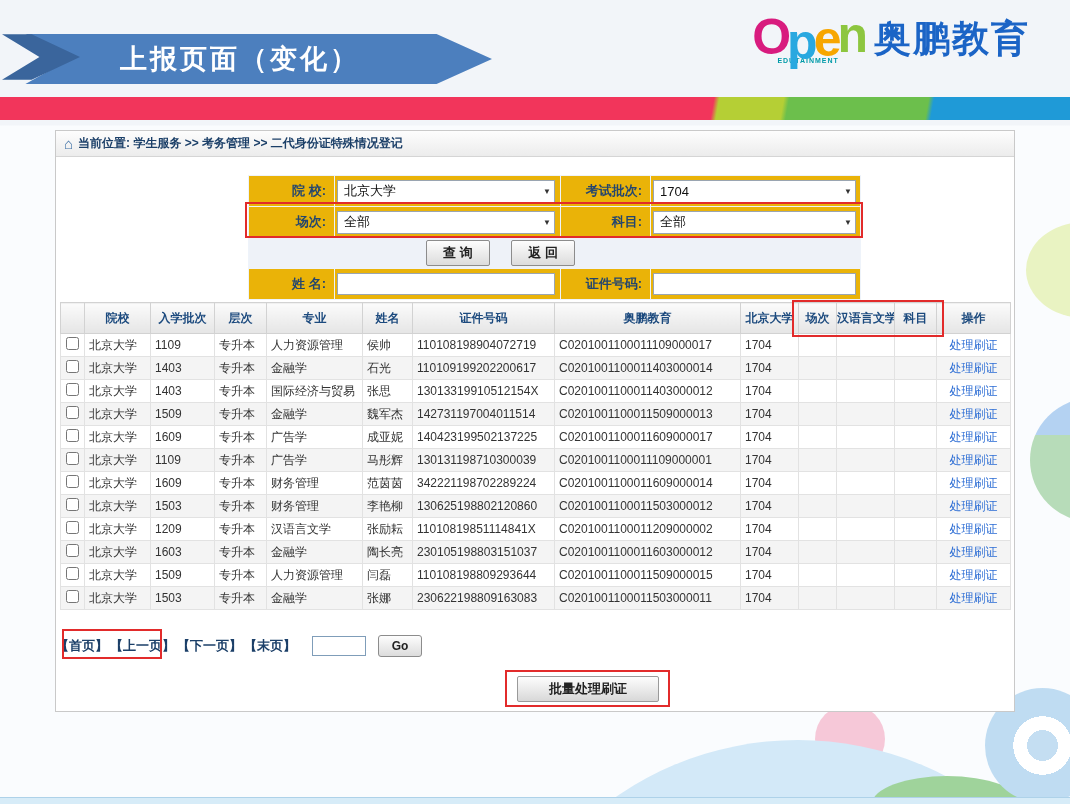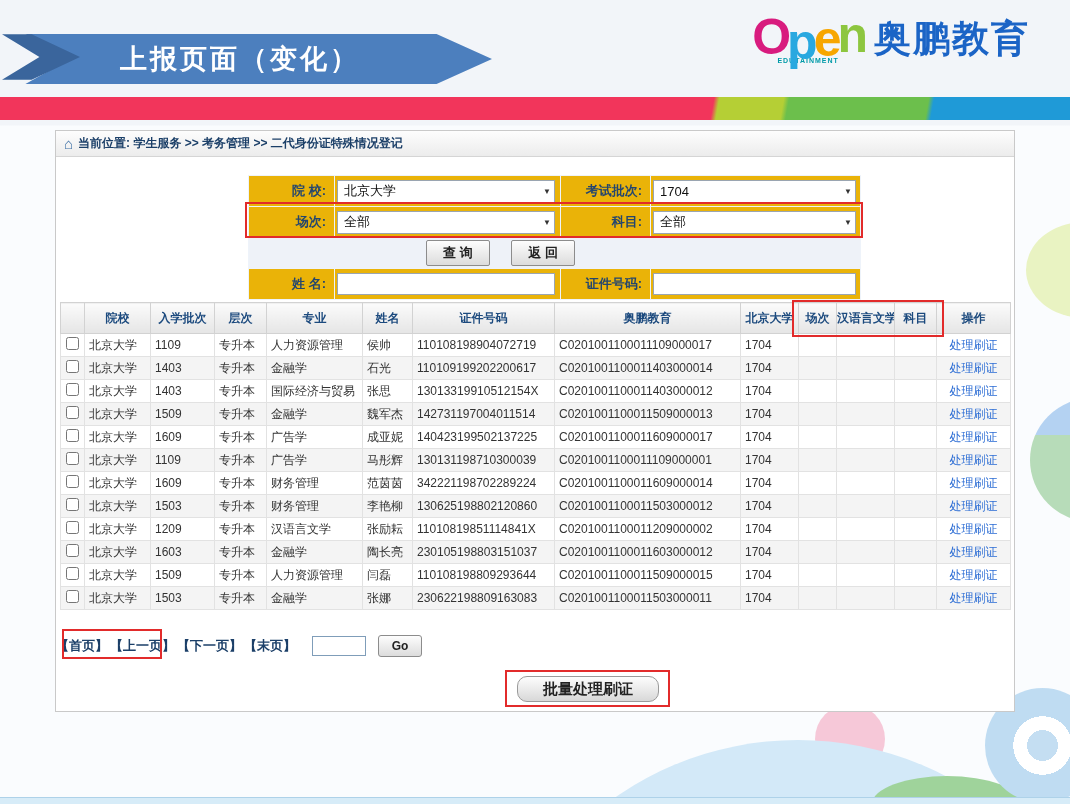--- a/index.html
+++ b/index.html
@@ -85,22 +85,22 @@
   .pager-left { display:flex; align-items:center; padding-left:38px; gap:6px; }
   .select-all-label { color:#e22b2b; }
   .pager-right { display:flex; align-items:center; padding-right:6px; gap:2px; }
   .pg-link { cursor:pointer; white-space:nowrap; }
   .goto-input { width:54px; height:20px; border:1px solid #7f9db9; margin-left:14px; }
   .go-btn { background:linear-gradient(#fdfdfd,#dcdcdc); border:1px solid #8c8c8c; border-radius:3px;
       font-size:12px; font-weight:bold; color:#222; width:44px; height:22px; margin-left:10px; cursor:pointer;
       font-family:"Liberation Sans","DejaVu Sans",sans-serif; }
 
   .bulk-btn { position:absolute; z-index:4; left:517px; top:676px; width:142px; height:26px;
-      background:linear-gradient(#fdfdfd,#d8d8d8); border:1px solid #9a9a9a; border-radius:10px;
-      font-size:15px; font-weight:bold; color:#222; cursor:pointer;
+      background:linear-gradient(#fdfdfd,#d8d8d8); border:1px solid #9a9a9a; border-radius:2px;
+      font-size:13px; font-weight:bold; color:#222; cursor:pointer;
       font-family:"Liberation Sans","DejaVu Sans",sans-serif; }
 
   
   .redbox { position:absolute; z-index:6; border:2px solid #e22b2b; pointer-events:none; }
   .rb-filter-row { left:245px; top:202px; width:618px; height:36px; }
   .rb-columns { left:792px; top:300px; width:152px; height:37px; }
   .rb-selectall { left:62px; top:629px; width:100px; height:30px; }
   .rb-bulk { left:505px; top:670px; width:165px; height:37px; }
 </style>
 </head>

